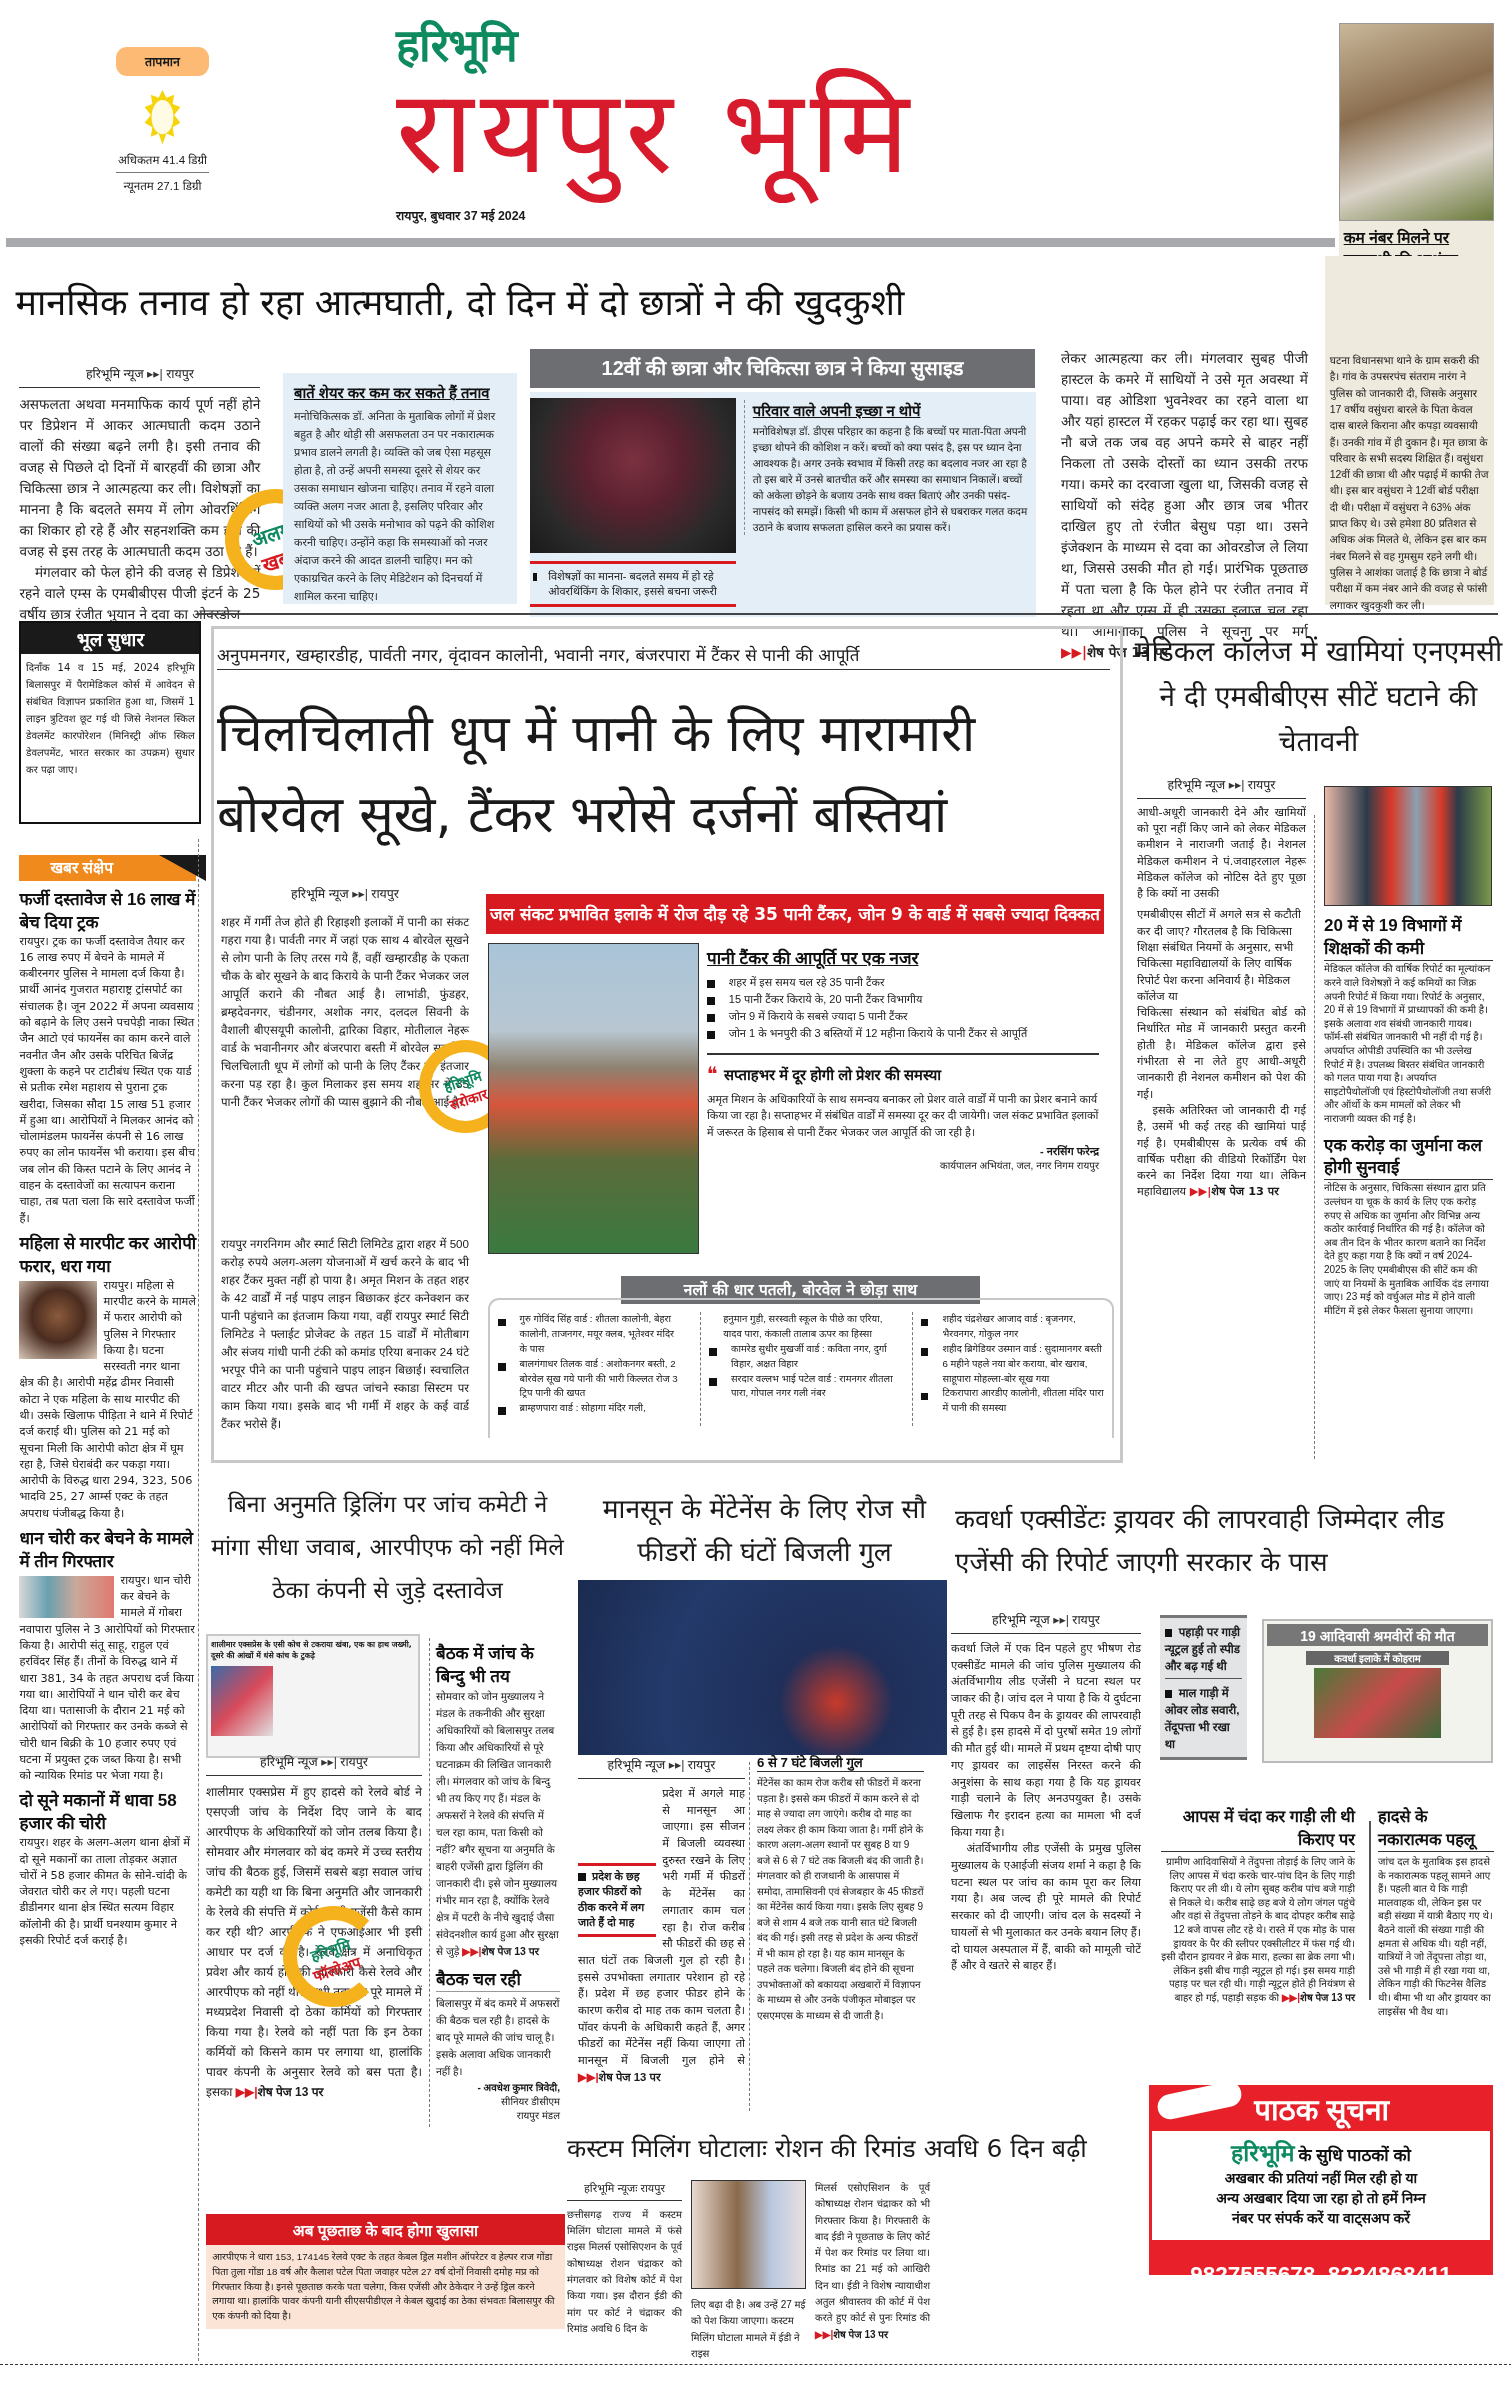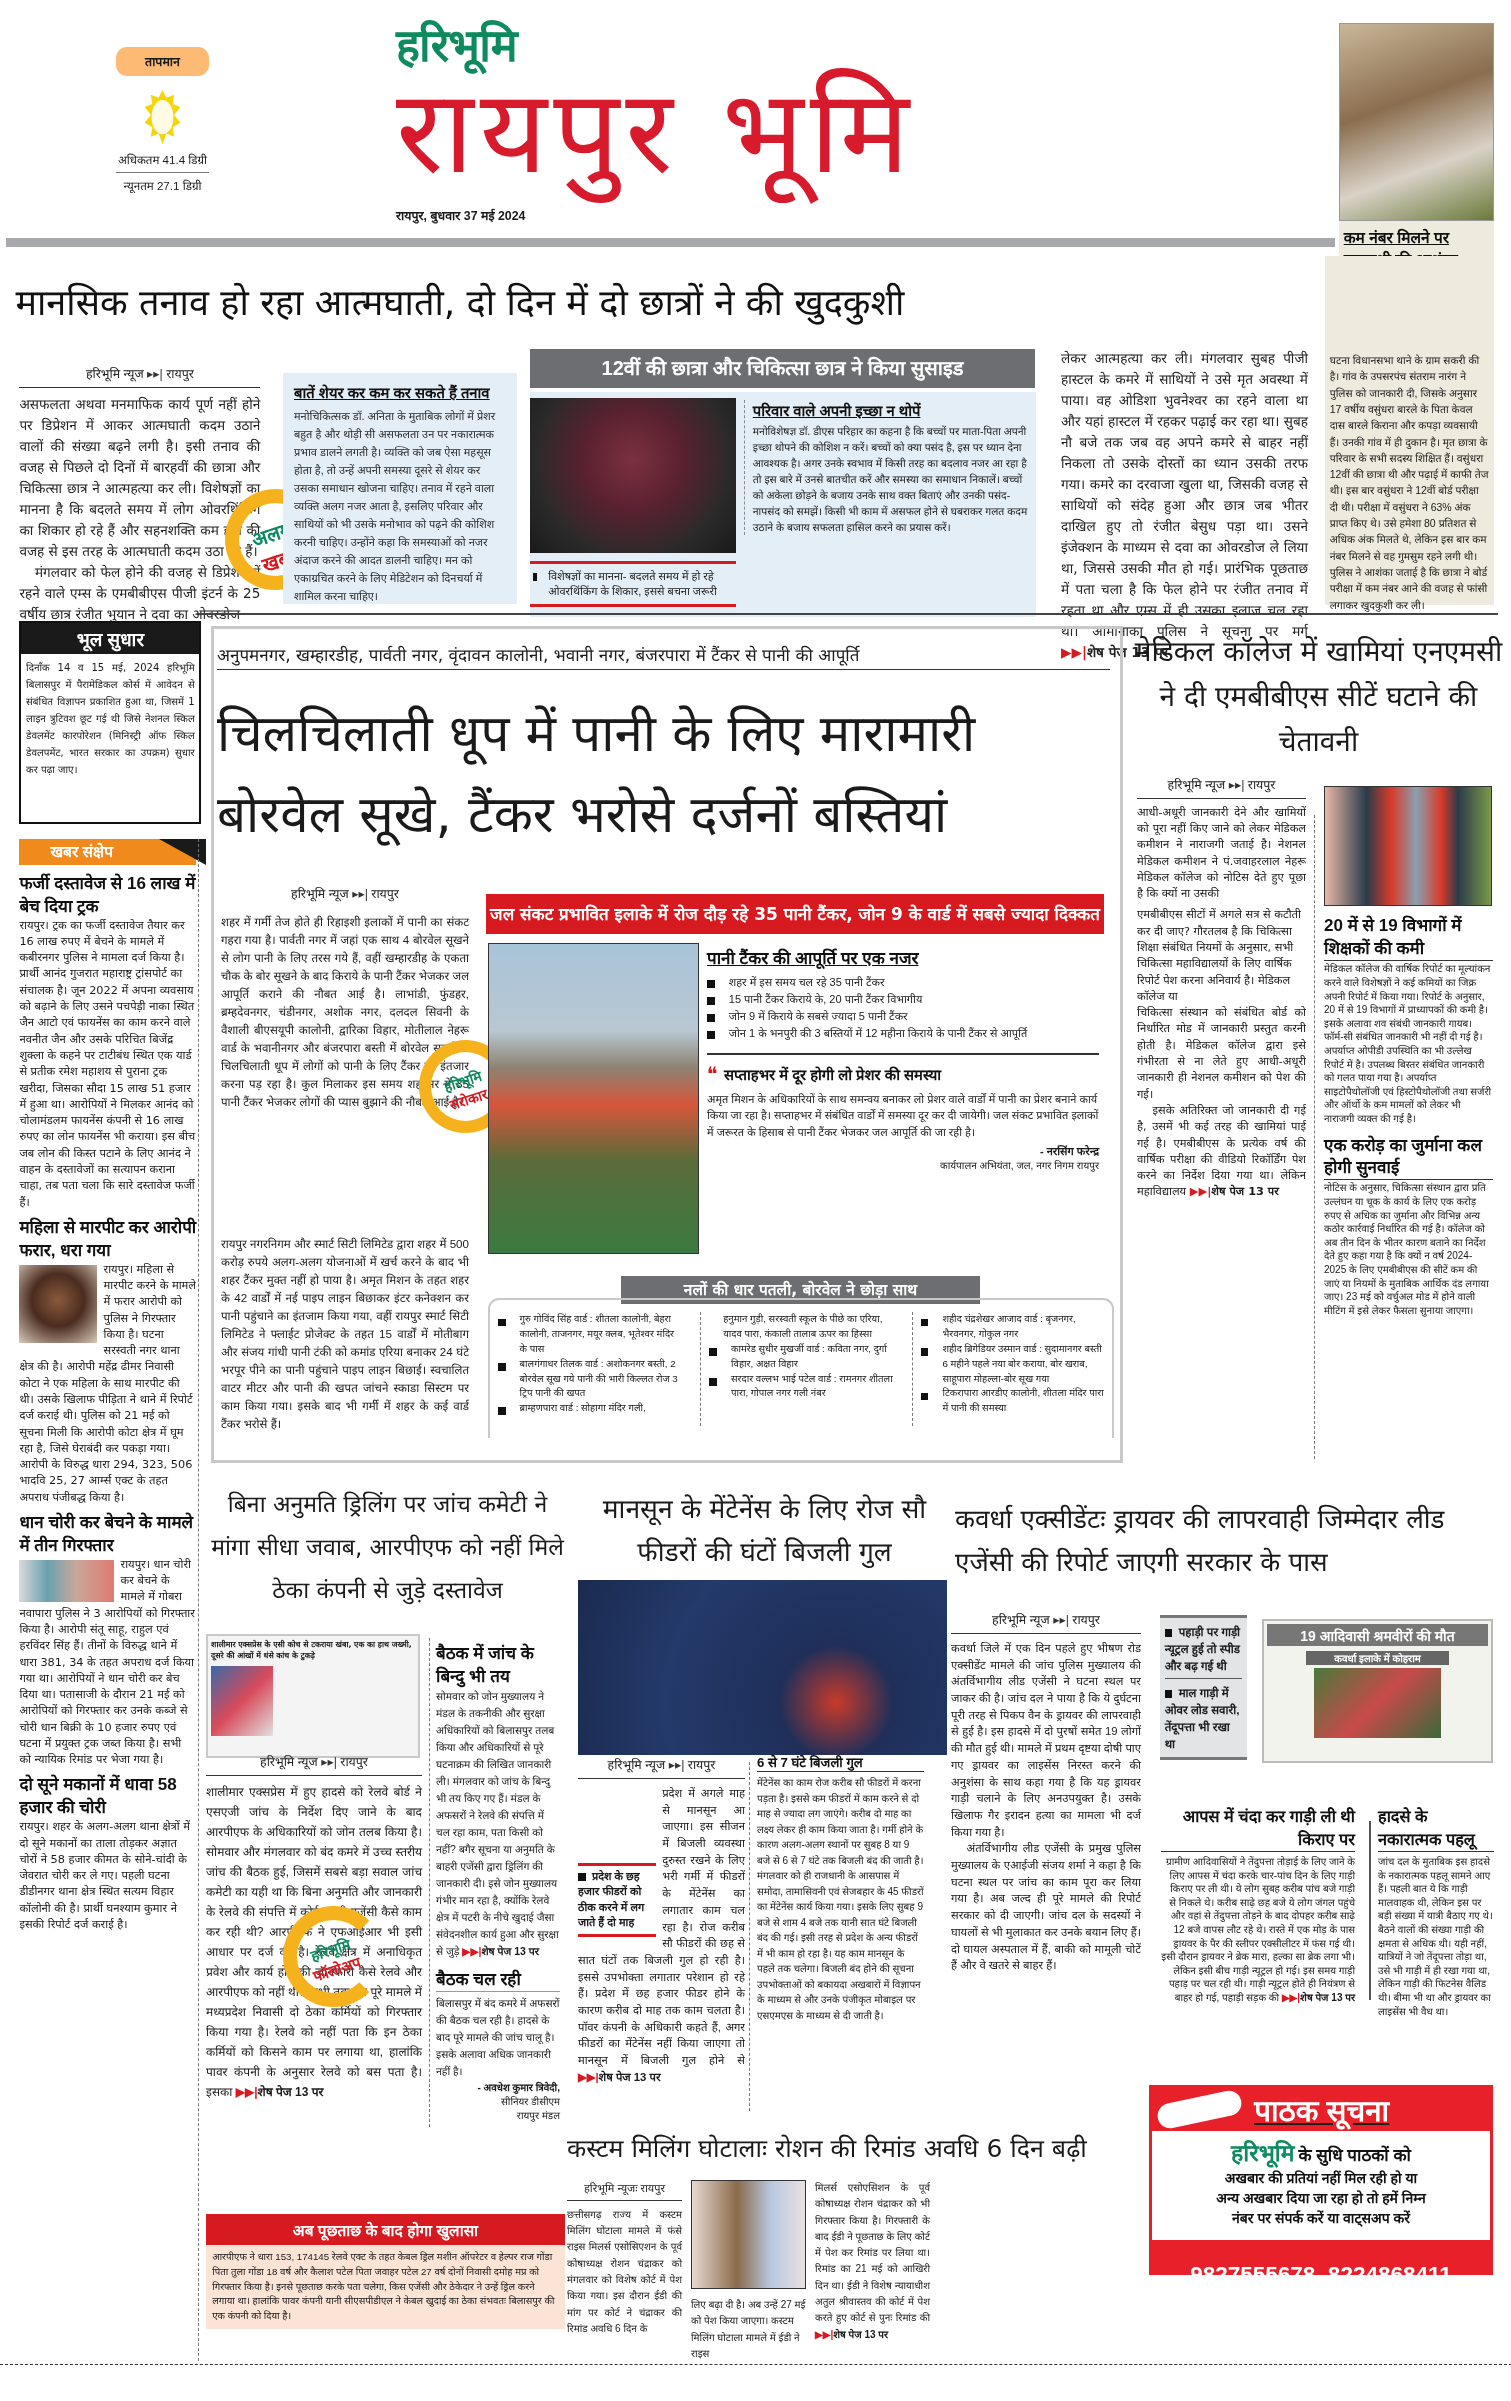--- a/index.html
+++ b/index.html
@@ -88,21 +88,21 @@
 </div>
 
 <div class="abs" style="left:198px;top:613px;width:1300px;height:2.3px;background:#444;"></div>
 
 <div class="abs" style="left:19.4px;top:621px;width:182px;height:203px;border:2.3px solid #111;">
   <div class="hd" style="background:#1a1a1a;color:#fff;font-size:18.6px;text-align:center;padding:3.1px 0;">भूल सुधार</div>
   <p style="font-size:10px;line-height:17px;padding:4.7px 4.7px;text-align:justify;">दिनाँक 14 व 15 मई, 2024 हरिभूमि बिलासपुर में पैरामेडिकल कोर्स में आवेदन से संबंधित विज्ञापन प्रकाशित हुआ था, जिसमें 1 लाइन त्रुटिवश छूट गई थी जिसे नेशनल स्किल डेवलमेंट कारपोरेशन (मिनिस्ट्री ऑफ स्किल डेवलपमेंट, भारत सरकार का उपक्रम) सुधार कर पढ़ा जाए।</p>
 </div>
 
 <div class="abs" style="left:19.4px;top:839px;width:177px;">
-  <div style="background:#f08a1c;height:26.4px;position:relative;margin-bottom:6.2px;">
+  <div style="background:#f08a1c;height:26.4px;position:relative;margin-bottom:6.2px;margin-top:16px;">
     <span class="hd" style="color:#fff;font-size:15.5px;line-height:26.4px;padding-left:31px;">खबर संक्षेप</span>
     <span style="position:absolute;right:-9.3px;top:0;width:0;height:0;border-top:26.4px solid #1a1a1a;border-left:47px solid transparent;"></span>
   </div>
   <div>
     <div class="hd" style="font-size:17px;line-height:23px;">फर्जी दस्तावेज से 16 लाख में बेच दिया ट्रक</div>
     <p style="font-size:11.3px;line-height:16.3px;">रायपुर। ट्रक का फर्जी दस्तावेज तैयार कर 16 लाख रुपए में बेचने के मामले में कबीरनगर पुलिस ने मामला दर्ज किया है। प्रार्थी आनंद गुजरात महाराष्ट्र ट्रांसपोर्ट का संचालक है। जून 2022 में अपना व्यवसाय को बढ़ाने के लिए उसने पचपेड़ी नाका स्थित जैन आटो एवं फायनेंस का काम करने वाले नवनीत जैन और उसके परिचित बिजेंद्र शुक्ला के कहने पर टाटीबंध स्थित एक यार्ड से प्रतीक रमेश महाशय से पुराना ट्रक खरीदा, जिसका सौदा 15 लाख 51 हजार में हुआ था। आरोपियों ने मिलकर आनंद को चोलामंडलम फायनेंस कंपनी से 16 लाख रुपए का लोन फायनेंस भी कराया। इस बीच जब लोन की किस्त पटाने के लिए आनंद ने वाहन के दस्तावेजों का सत्यापन कराना चाहा, तब पता चला कि सारे दस्तावेज फर्जी हैं।</p>
   </div>
   <div style="margin-top:4.7px;">
     <div class="hd" style="font-size:17px;line-height:23px;">महिला से मारपीट कर आरोपी फरार, धरा गया</div>
     <div class="img" style="float:left;width:78px;height:78px;margin:3.1px 6.2px 3.1px 0;background:radial-gradient(circle at 50% 45%,#8a5a3c 0%,#4a2c1f 45%,#d9c9b9 100%);"></div>
@@ -304,21 +304,21 @@
 </div>
 <div class="abs" style="left:691px;top:2180px;width:115px;height:109px;border:0.8px solid #333;background:linear-gradient(90deg,#e8d8d0 0%,#8a6a4a 40%,#b9c8e0 70%,#e8e0e0 100%);"></div>
 <div class="abs" style="left:691px;top:2297px;width:115px;">
   <p class="cond" style="font-size:10px;line-height:16.3px;">लिए बढ़ा दी है। अब उन्हें 27 मई को पेश किया जाएगा। कस्टम मिलिंग घोटाला मामले में ईडी ने राइस</p>
 </div>
 <div class="abs" style="left:815px;top:2180px;width:115px;">
   <p class="cond" style="font-size:10px;line-height:16.3px;text-align:justify;"><span>मिलर्स एसोएसिशन के पूर्व कोषाध्यक्ष रोशन चंद्राकर को भी गिरफ्तार किया है। गिरफ्तारी के बाद ईडी ने पूछताछ के लिए कोर्ट में पेश कर रिमांड पर लिया था। रिमांड का 21 मई को आखिरी दिन था। ईडी ने विशेष न्यायाधीश अतुल श्रीवास्तव की कोर्ट में पेश करते हुए कोर्ट से पुनः रिमांड की</span> <span class="cont"><span class="tri">▶▶|</span><span>शेष पेज 13 पर</span></span></p>
 </div>
 
 <div class="abs" style="left:1149px;top:2085px;width:344px;height:190px;background:#e8202a;padding:3.1px;">
-  <div style="display:flex;align-items:center;height:43px;text-decoration:underline;">
+  <div style="display:flex;height:43px;">
     <div style="width:85px;height:25px;background:#fff;border-radius:12.4px;transform:rotate(-12deg);margin-left:4.7px;"></div>
     <div class="hd" style="color:#fff;font-size:29.5px;margin-left:12.4px;">पाठक सूचना</div>
   </div>
   <div style="background:#fff;height:109px;padding:4.7px 7.8px;text-align:center;">
     <div><span class="hd" style="color:#0e8a5f;font-size:23px;">हरिभूमि</span> <span class="hd" style="font-size:17px;">के सुधि पाठकों को</span></div>
     <div class="hd" style="font-size:14px;line-height:20px;">अखबार की प्रतियां नहीं मिल रही हो या</div>
     <div class="hd" style="font-size:14px;line-height:20px;">अन्य अखबार दिया जा रहा हो तो हमें निम्न</div>
     <div class="hd" style="font-size:14px;line-height:20px;">नंबर पर संपर्क करें या वाट्सअप करें</div>
   </div>
   <div class="hd" style="color:#fff;font-size:22.5px;text-align:center;line-height:31px;margin-top:19px;">9827555678, 8224868411</div>

